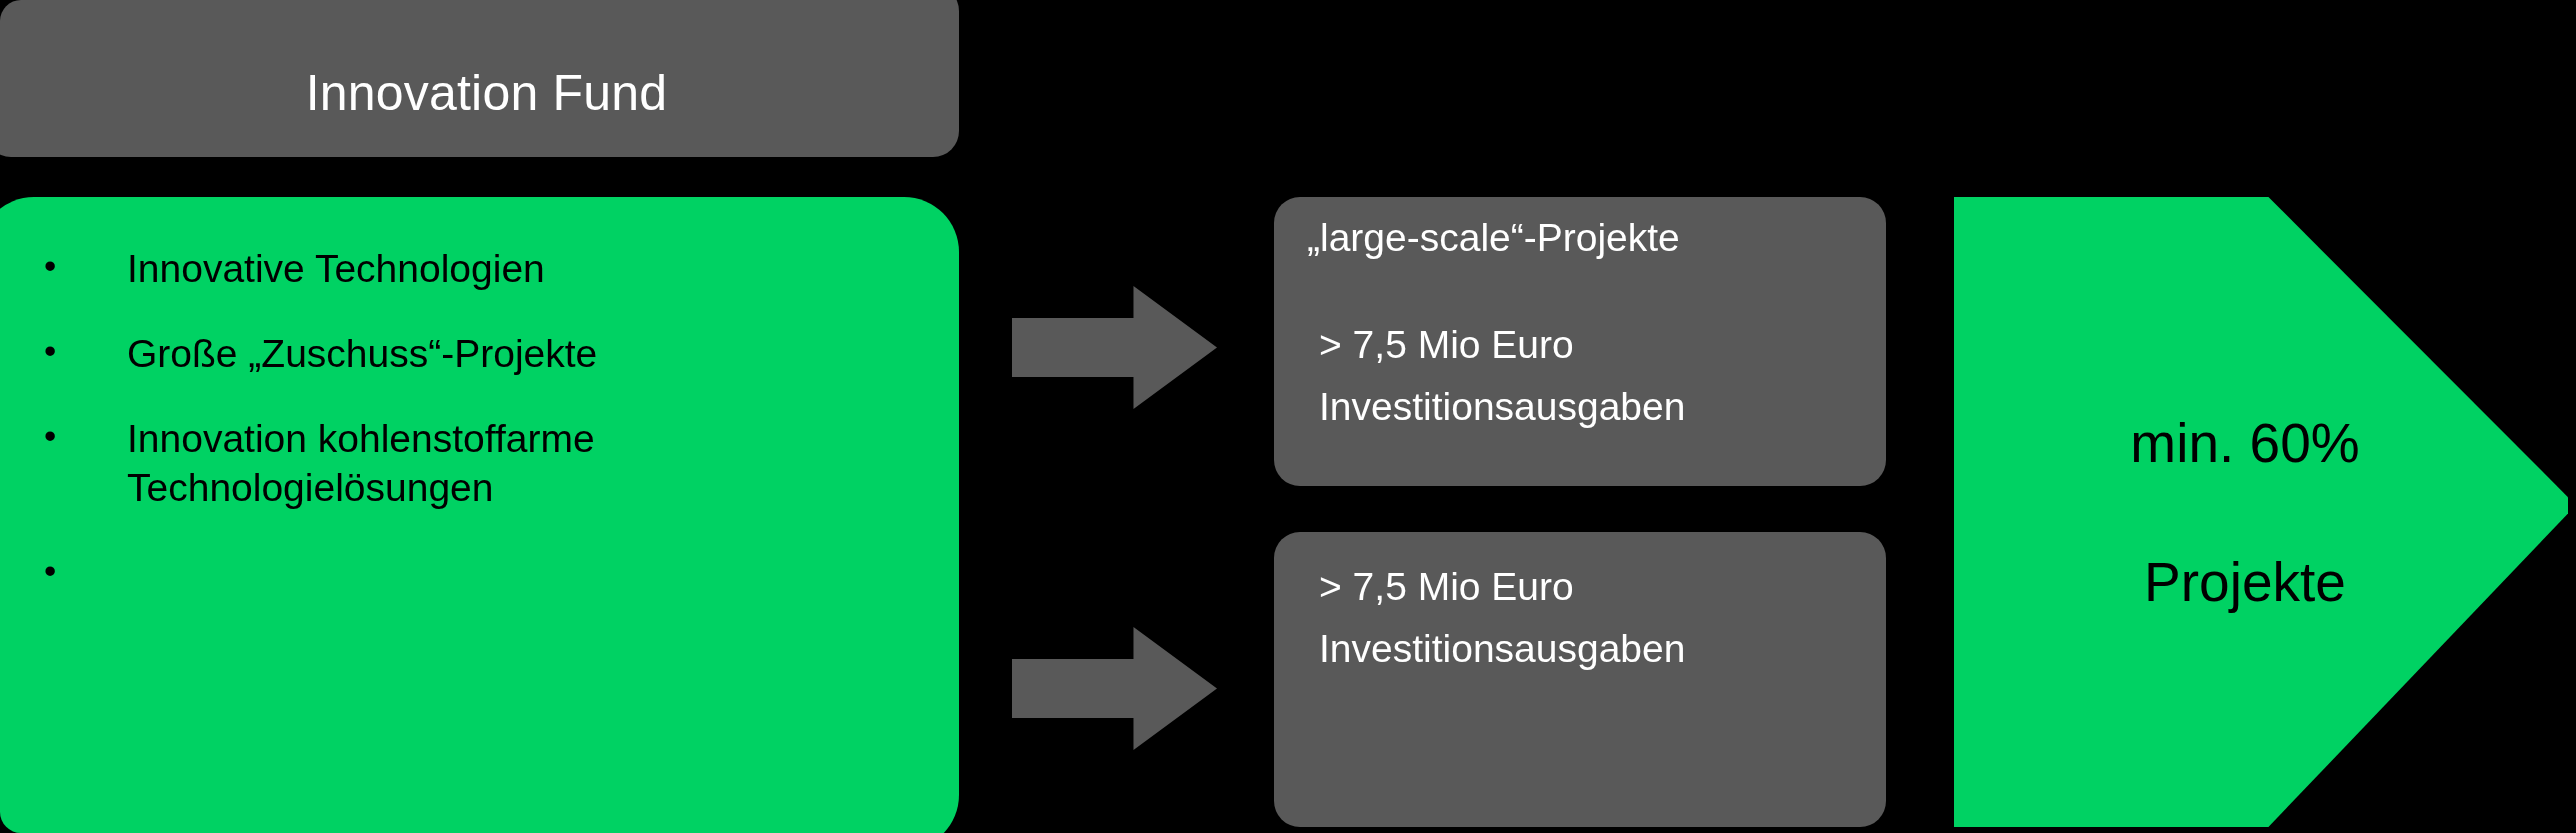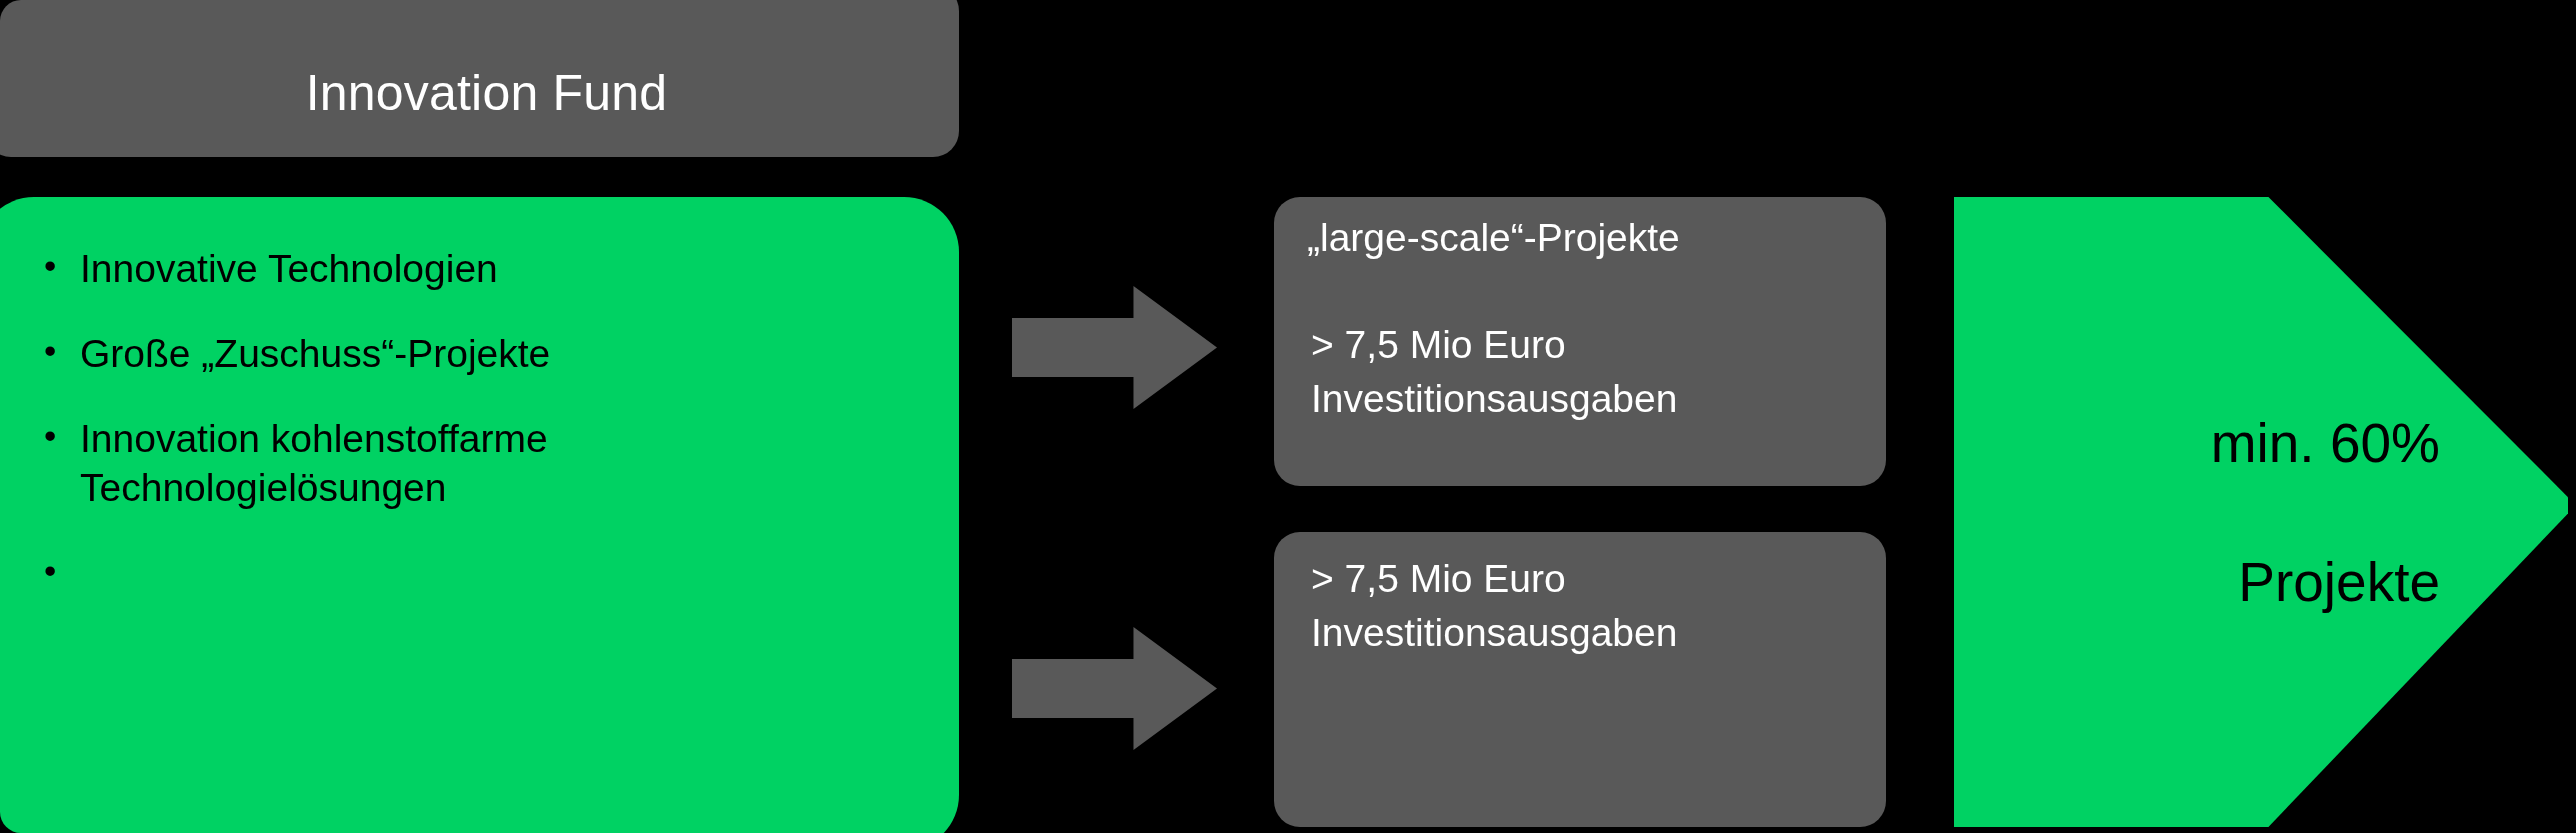--- a/index.html
+++ b/index.html
@@ -83,20 +83,21 @@
     flex: 0 0 auto;
     width: 36px;
     font-size: 35px;
     line-height: 1.26;
     color: #000000;
     text-align: left;
   }
   .bullet-text {
     flex: 1 1 auto;
     max-width: 759px;
+    margin-left: 47px;
   }
 
   
   .arrow {
     position: absolute;
     width: 205px;
     height: 123px;
   }
   .arrow svg { display: block; width: 100%; height: 100%; }
   .arrow-1 { left: 1012px; top: 286px; }
@@ -117,21 +118,21 @@
   .detail-box-2 { top: 532px; height: 295px; }
   .detail-heading {
     font-size: 39px;
     line-height: 1.2;
     margin: 0 0 58px 0;
     white-space: nowrap;
   }
   .detail-sub {
     font-size: 39px;
     line-height: 1.28;
-    margin: 4px;
+    margin: 12px;
   }
   .detail-box-2 .detail-heading { margin-bottom: 64px; }
 
   
   .chevron {
     position: absolute;
     left: 1954px;
     top: 197px;
     width: 622px;
     height: 630px;
@@ -139,21 +140,21 @@
   .chevron svg { display: block; width: 100%; height: 100%; }
   .chevron-labels {
     position: absolute;
     left: 1954px;
     top: 197px;
     width: 486px;
     height: 630px;
     display: flex;
     flex-direction: column;
     justify-content: center;
-    align-items: flex-end;
+    align-items: center;
     padding-left: 96px;
     box-sizing: border-box;
     color: #000000;
     pointer-events: none;
   }
   .chevron-line {
     font-size: 55px;
     line-height: 1.2;
     white-space: nowrap;
   }

